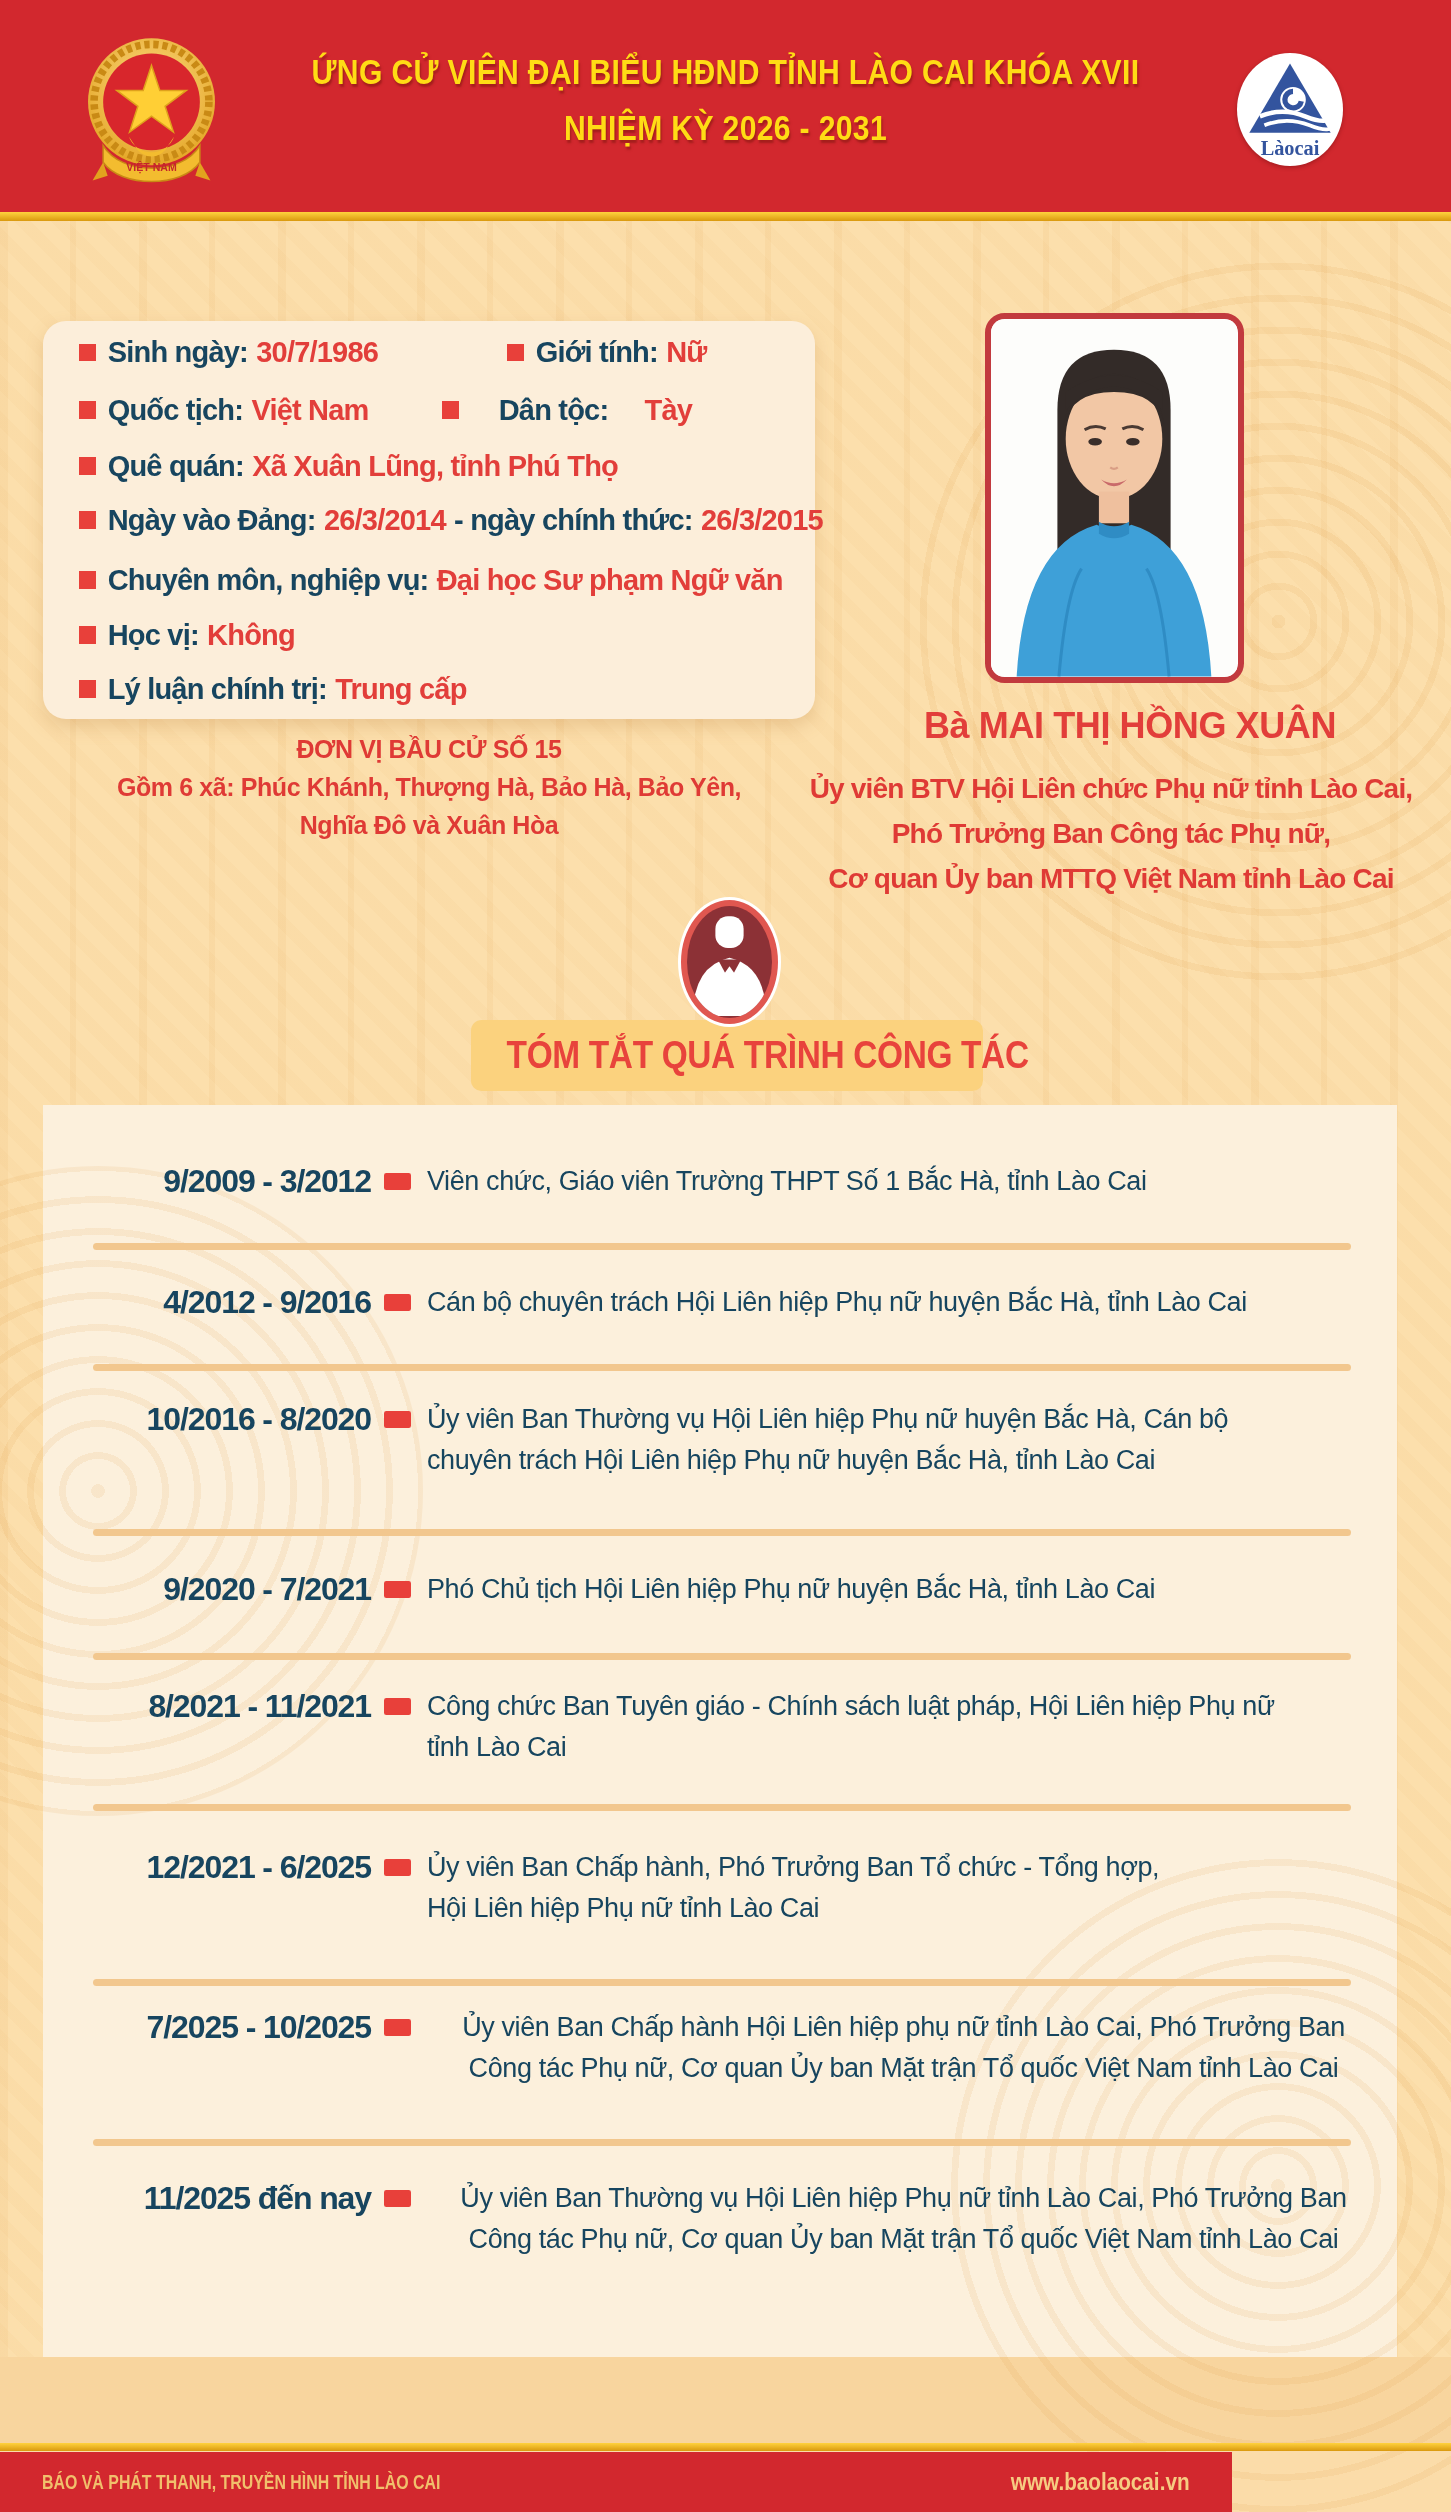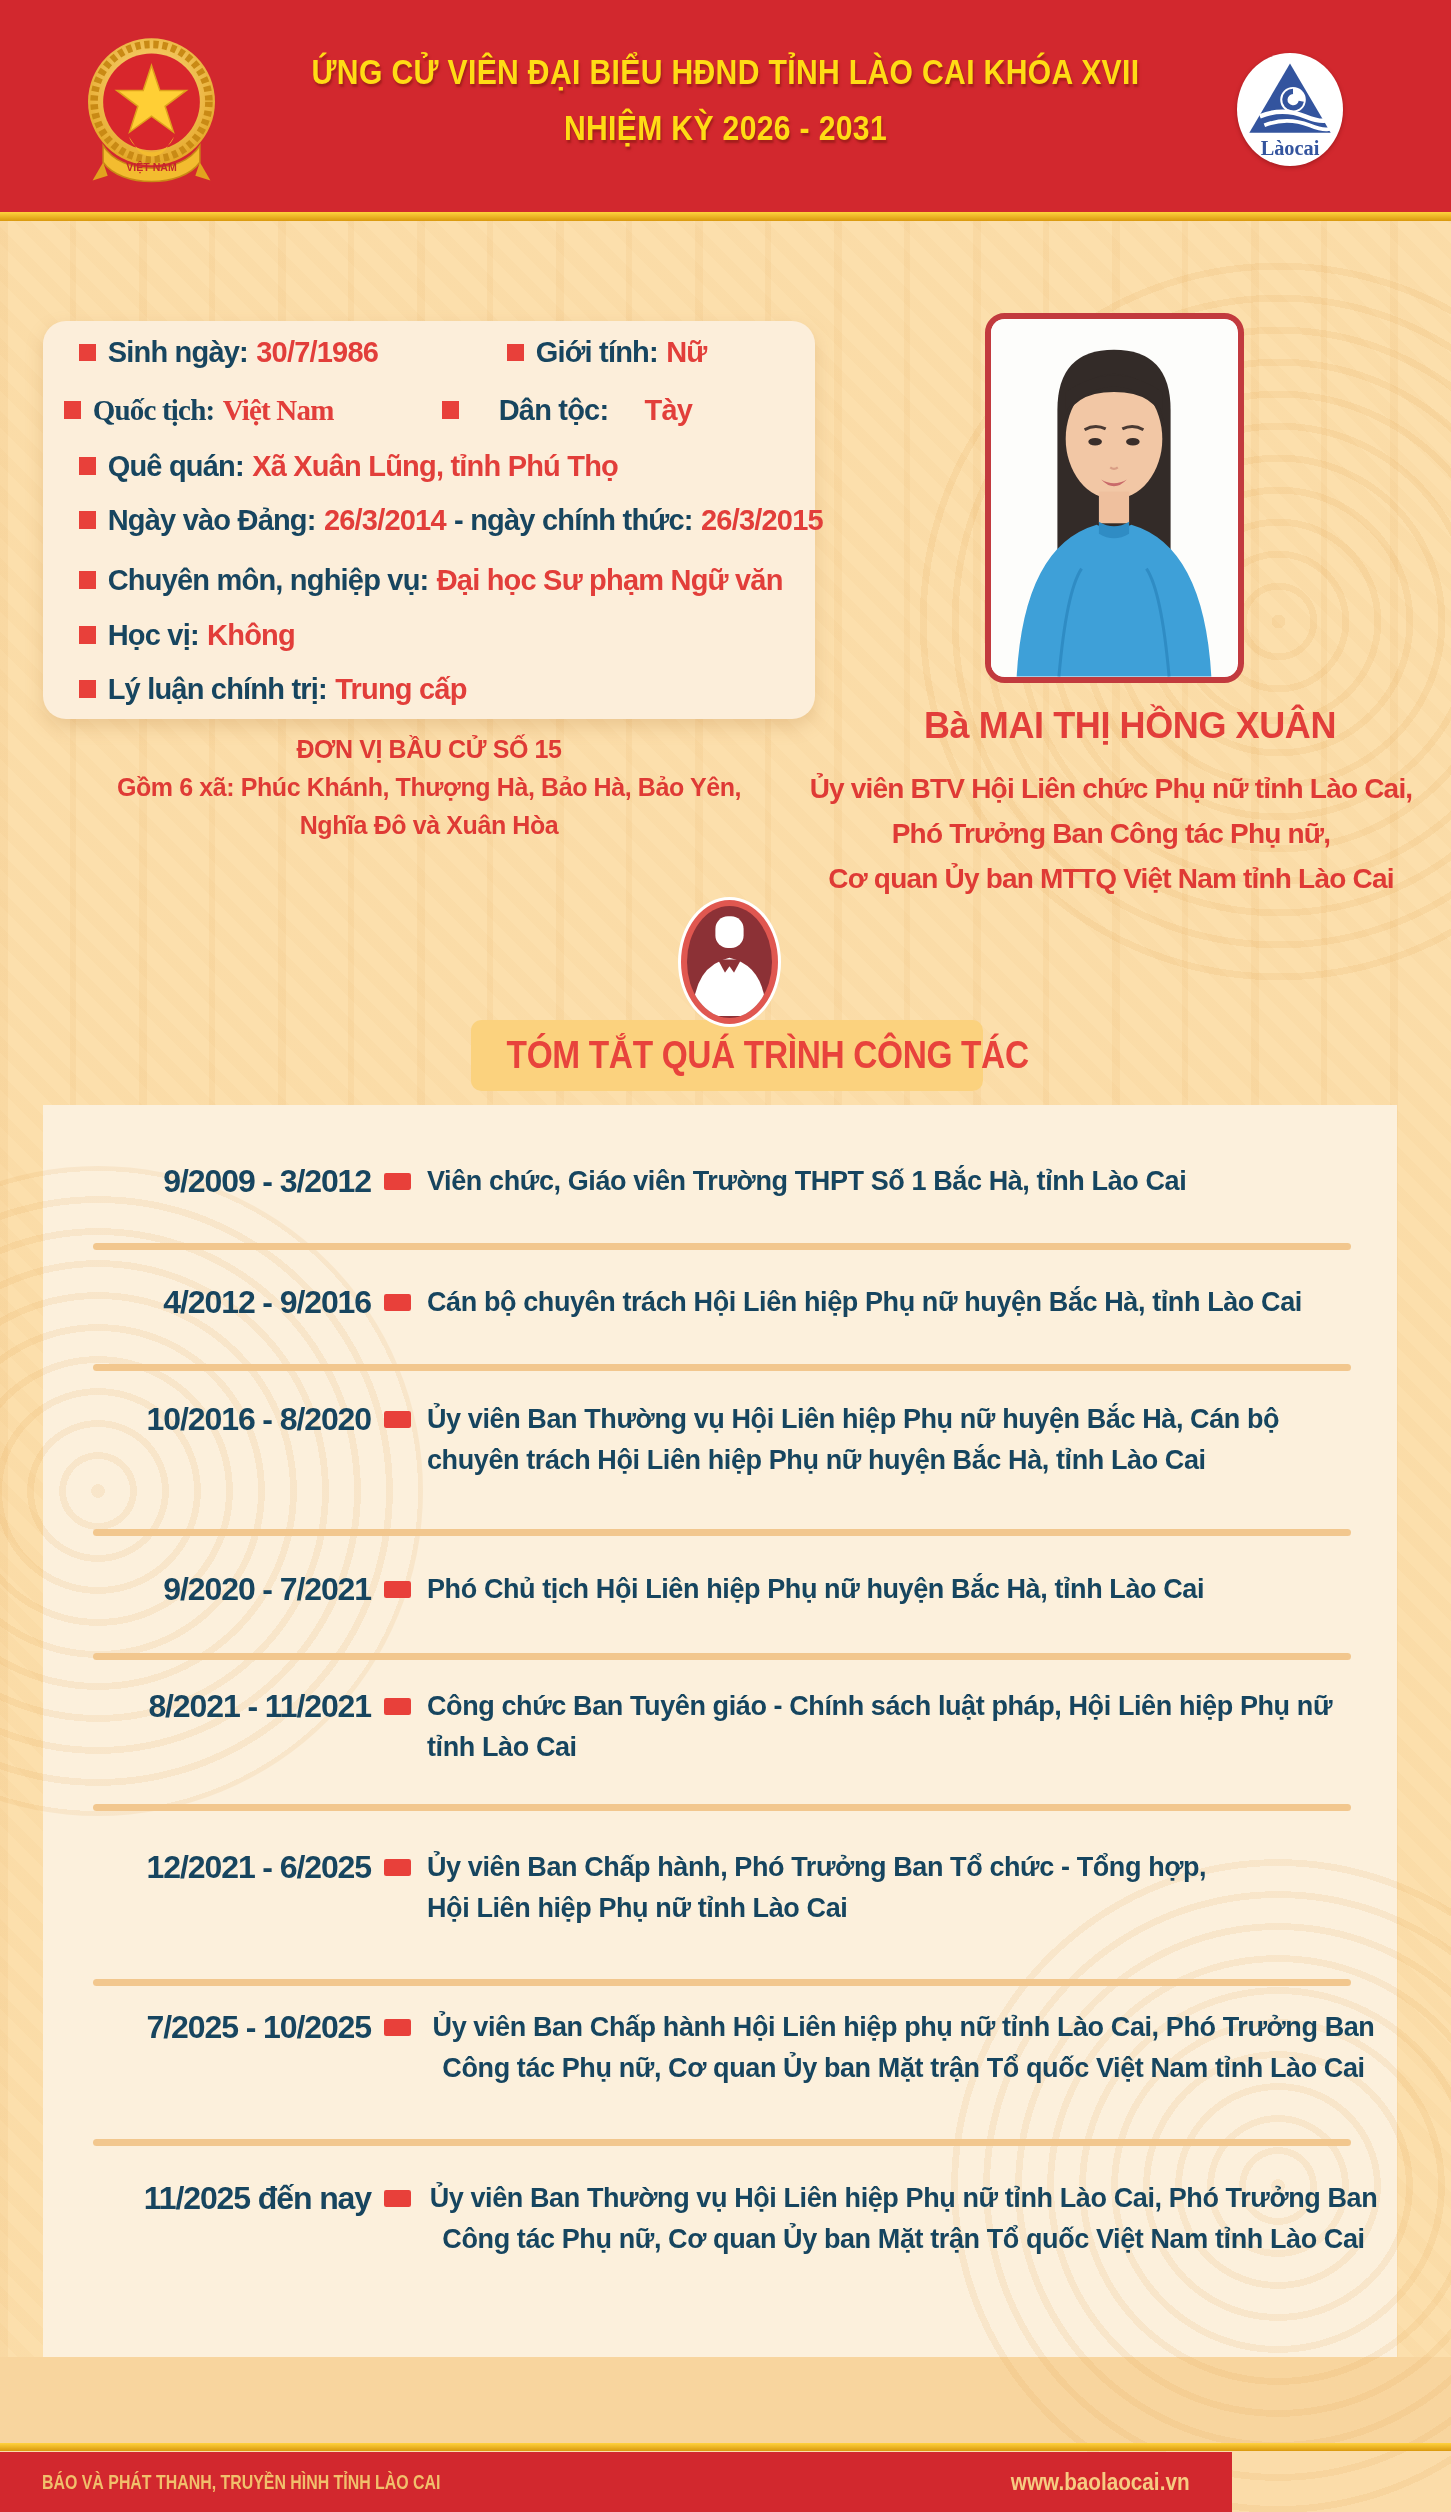--- a/index.html
+++ b/index.html
@@ -52,21 +52,21 @@
   .cicon .inner{position:absolute;inset:6px;background:#8C3136;border-radius:50%;overflow:hidden;}
   .cbanner{position:absolute;left:471px;top:1020px;width:512px;height:71px;background:#FBD27E;
            border-radius:10.6px;z-index:3;text-align:center;}
   .cbanner span{display:inline-block;font-size:38px;font-weight:800;color:#E8433C;line-height:71px;
            letter-spacing:-0.4px;transform:scaleX(.88);transform-origin:center;white-space:nowrap;}
   
   .panel{position:absolute;left:43px;top:1105px;width:1354px;height:1252px;background:#FCF0DC;z-index:1;}
   .entry-period{position:absolute;left:60px;width:311px;text-align:right;font-size:32px;font-weight:700;
           color:#17455F;line-height:41px;letter-spacing:-1.1px;z-index:3;white-space:nowrap;}
   .entry-bullet{position:absolute;left:384px;width:27px;height:16.6px;background:#E8403A;border-radius:2.3px;z-index:3;}
-  .entry-desc{position:absolute;left:427px;width:953px;font-size:27px;font-weight:700;color:#16455F;
+  .entry-desc{position:absolute;left:427px;width:953px;font-size:27px;font-weight:400;color:#16455F;
           line-height:41px;letter-spacing:-0.4px;white-space:pre-line;z-index:3;}
   .entry-desc.center{text-align:center;}
   .divider{position:absolute;left:93px;width:1258px;height:6.8px;background:#F2C78E;border-radius:3.8px;z-index:3;}
   
   .footer{position:absolute;left:0;top:2452px;width:1232px;height:60px;background:#D2282E;z-index:5;}
   .f-left{position:absolute;left:42px;top:0;line-height:60px;font-size:20.4px;font-weight:700;color:#F1C06C;
           letter-spacing:0;transform:scaleX(.78);transform-origin:left center;white-space:nowrap;}
   .f-right{position:absolute;right:42px;top:0;line-height:60px;font-size:23px;font-weight:700;color:#F6CC82;
           transform:scaleX(.9);transform-origin:right center;white-space:nowrap;}
 </style>
@@ -124,21 +124,21 @@
     <div class="irow" style="left:36px;top:13.6px;">
       <div class="ibul"></div>
       <span class="ilab">Sinh ngày:</span>
       <span class="ival">30/7/1986</span>
     </div>
     <div class="irow" style="left:419px;top:13.6px;padding-left:45px;">
       <div class="ibul"></div>
       <span class="ilab">Giới tính:</span>
       <span class="ival">Nữ</span>
     </div>
-    <div class="irow" style="left:21px;top:71px;font-family:Liberation Serif, serif;">
+    <div class="irow" style="left:36px;top:71px;">
       <div class="ibul"></div>
       <span class="ilab">Quốc tịch:</span>
       <span class="ival">Việt Nam</span>
     </div>
     <div class="irow" style="left:399px;top:71px;gap:28px;">
       <div class="ibul"></div>
       <span class="ilab">Dân tộc:</span>
       <span class="ival">Tày</span>
     </div>
     <div class="irow" style="left:36px;top:127px;">

